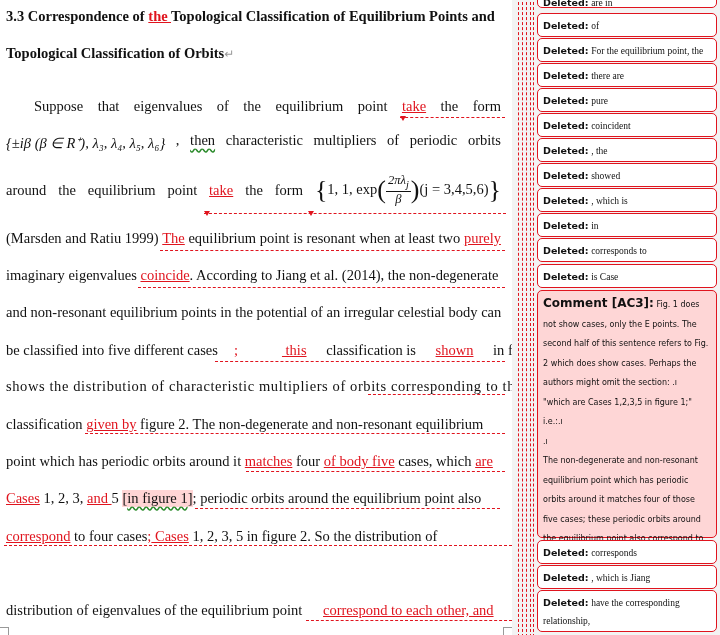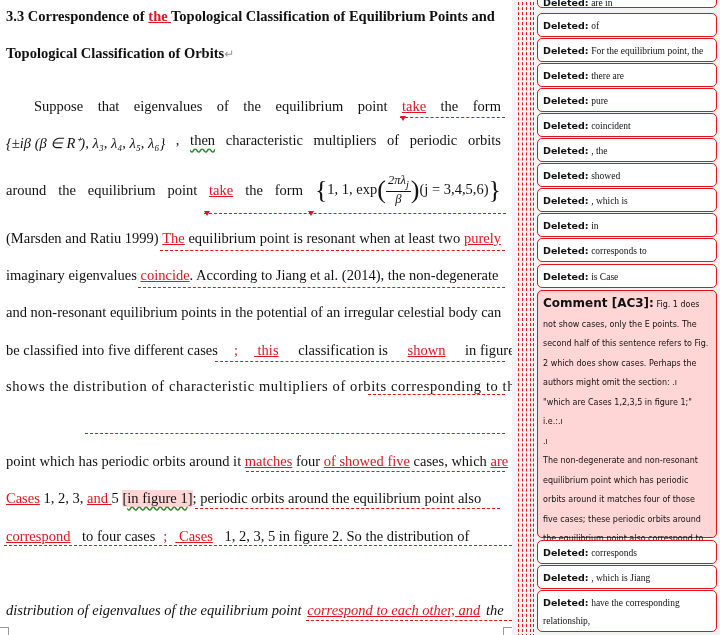--- a/index.html
+++ b/index.html
@@ -102,65 +102,70 @@
   </div>
   <div class="dash" style="left:138px; top:287px; width:367px;"></div>
 
   <div class="line left" style="top:304px; gap:0;">
     <span style="white-space:pre;">and non-resonant equilibrium points in the potential of an irregular celestial body can</span>
   </div>
 
   <div class="line left" style="top:342px; gap:16px;">
     <span style="white-space:pre;">be classified into five different cases</span>
       <span class="mark">;</span>
-      <span class="ins" style="white-space:pre;"> this</span>
+      <span class="ins" style="white-space:pre;margin-left:28px;"> this</span>
       <span style="white-space:pre;"> classification is </span>
       <span class="ins">shown</span>
       <span style="white-space:pre;"> in figure 2. Figure 3</span>
   </div>
   <div class="dash" style="left:215px; top:361px; width:290px;"></div>
 
   <div class="line left" style="top:378px; gap:0; letter-spacing:0.6px;">
     <span style="white-space:pre;">shows the distribution of characteristic multipliers of orbits corresponding to the</span>
   </div>
   <div class="dash" style="left:368px; top:394px; width:137px;"></div>
 
+  <div class="line left" style="top:416px; gap:0;">
+    <span style="white-space:pre;">classification </span>
+      <span class="ins">given by</span>
+      <span style="white-space:pre;"> figure 2. The non-degenerate and non-resonant equilibrium</span>
+  </div>
   <div class="dash" style="left:85px; top:433px; width:420px;"></div>
 
   <div class="line left" style="top:453px; gap:0;">
     <span style="white-space:pre;">point which has periodic orbits around it </span>
       <span class="ins">matches</span>
       <span style="white-space:pre;"> four </span>
-      <span class="ins">of showed five</span>
+      <span class="ins">of body five</span>
       <span style="white-space:pre;"> cases, which </span>
       <span class="ins">are</span>
   </div>
   <div class="dash" style="left:246px; top:471px; width:259px;"></div>
 
   <div class="line left" style="top:490px; gap:0;">
     <span class="ins">Cases</span>
       <span style="white-space:pre;"> 1, 2, 3, </span>
       <span class="ins" style="white-space:pre;">and </span>
       <span style="white-space:pre;">5 </span>
       <span class="hl">[<span class="sq">in figure 1</span>]</span>
       <span style="white-space:pre;">; periodic orbits around the equilibrium point also</span>
   </div>
   <div class="dash" style="left:195px; top:508px; width:305px;"></div>
 
-  <div class="line left" style="top:528px; gap:8px;">
+  <div class="line left" style="top:528px; gap:0;">
     <span class="ins">correspond</span>
       <span style="white-space:pre;"> to four cases</span>
       <span class="mark">;</span>
       <span class="ins" style="white-space:pre;"> Cases</span>
       <span style="white-space:pre;"> 1, 2, 3, 5 in figure 2. So the distribution of</span>
   </div>
   <div class="dash" style="left:4px; top:545px; width:508px;"></div>
 
 
-  <div class="line left" style="top:602px; gap:2px;font-style:italic;">
+  <div class="line left" style="top:602px; gap:17px;">
     <span style="white-space:pre;">distribution of eigenvalues of the equilibrium point </span>
       <span class="ins">correspond to each other, and</span>
       <span style="white-space:pre;"> the</span>
   </div>
   <div class="dash" style="left:306px; top:620px; width:206px;"></div>
 
   <div class="corner" style="left:0; top:627px; border-width:1px 1px 0 0;"></div>
   <div class="corner" style="left:503px; top:627px; border-width:1px 0 0 1px;"></div>
 </div>
 

